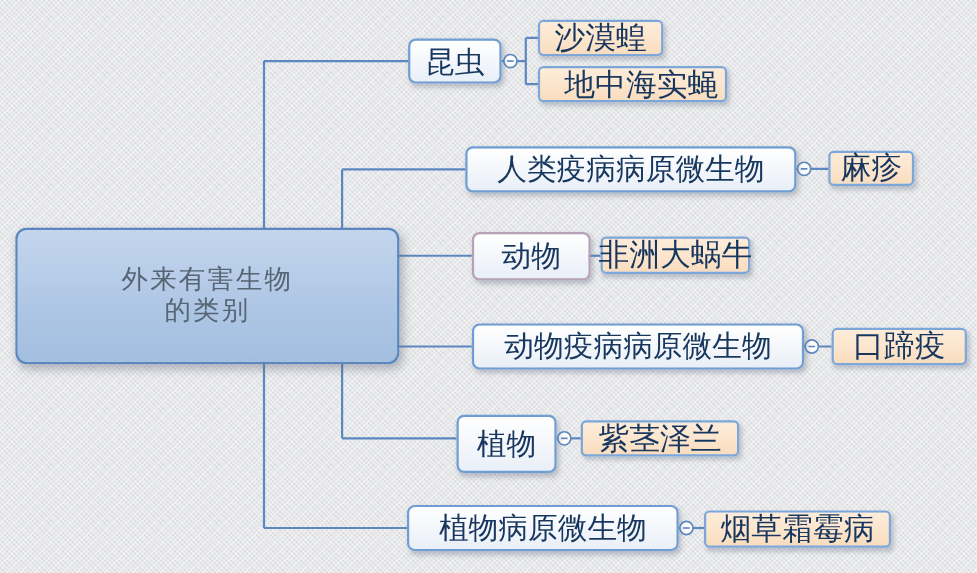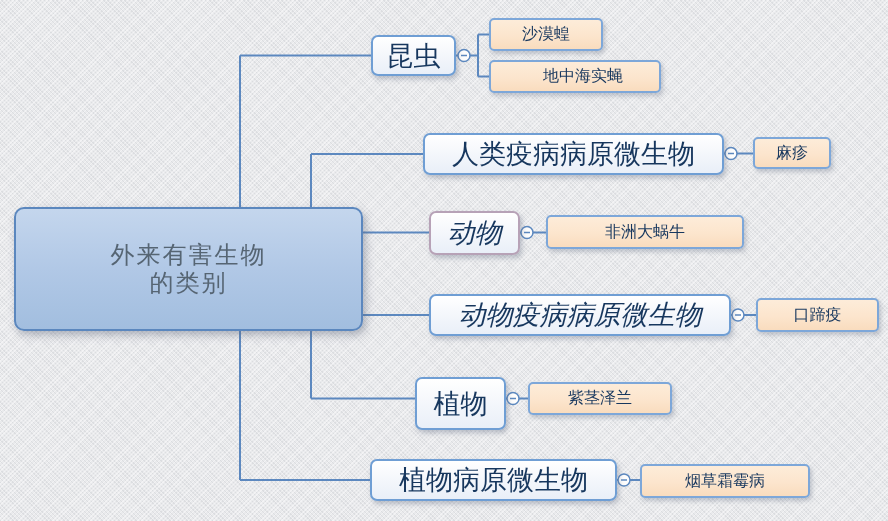--- a/index.html
+++ b/index.html
@@ -25,21 +25,21 @@
   }
   .branch{
     background:linear-gradient(180deg,#ffffff 0%,#f3f6fb 55%,#e9eff8 100%);
     border:2px solid #6f9ed4;border-radius:7px;
     font-size:27px;
     box-shadow:2px 3px 5px rgba(105,115,135,.40);
   }
   .leaf{
     background:linear-gradient(180deg,#fdecd9 0%,#fce5cd 55%,#f9dcbe 100%);
     border:2px solid #7da7d9;border-radius:5px;
-    font-size:16px;
+    font-size:28px;
     box-shadow:2px 3px 4px rgba(105,115,135,.35);
   }
   .root-node{
     background:linear-gradient(180deg,#c4d6ed 0%,#b1c8e6 50%,#a2bedf 100%);
     border:2px solid #5b87be;border-radius:10px;
     font-size:24px;line-height:1.18;letter-spacing:2px;
     color:#566573;flex-direction:column;
     box-shadow:3px 4px 9px rgba(95,105,125,.45);
   }
   .animal{border-color:#b7a2b7;}
@@ -114,28 +114,28 @@
     <span>地中海实蝇</span>
   </div>
 
   <div class="node branch" style="left:423px;top:133px;width:301px;height:42px;">
     <span>人类疫病病原微生物</span>
   </div>
   <div class="node leaf" style="left:753px;top:137px;width:78px;height:32px;text-align:center;">
     <span>麻疹</span>
   </div>
 
-  <div class="node branch animal" style="left:429px;top:211px;width:91px;height:44px;font-style:italic;">
+  <div class="node branch animal" style="left:429px;top:211px;width:108px;height:44px;">
     <span>动物</span>
   </div>
-  <div class="node leaf" style="left:546px;top:215px;width:198px;height:34px;">
+  <div class="node leaf" style="left:546px;top:215px;width:136px;height:34px;">
     <span>非洲大蜗牛</span>
   </div>
 
-  <div class="node branch" style="left:429px;top:294px;width:302px;height:42px;font-style:italic;">
+  <div class="node branch" style="left:429px;top:294px;width:302px;height:42px;">
     <span>动物疫病病原微生物</span>
   </div>
   <div class="node leaf" style="left:756px;top:298px;width:123px;height:34px;">
     <span>口蹄疫</span>
   </div>
 
   <div class="node branch" style="left:415px;top:377px;width:91px;height:53px;">
     <span>植物</span>
   </div>
   <div class="node leaf" style="left:528px;top:382px;width:144px;height:33px;">

